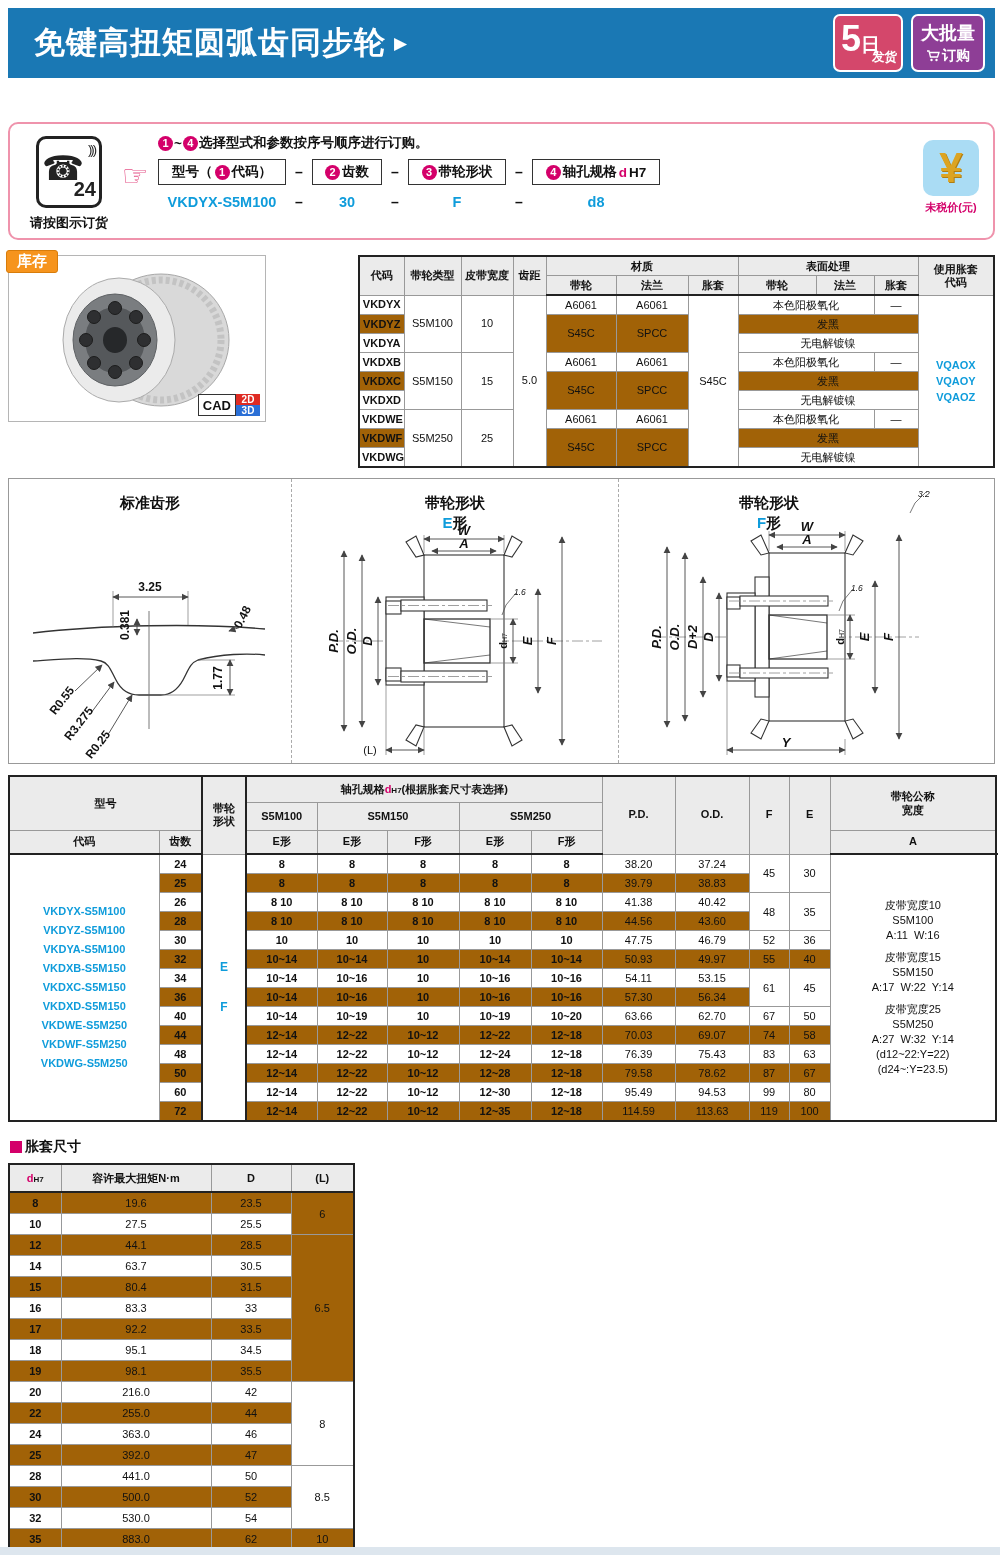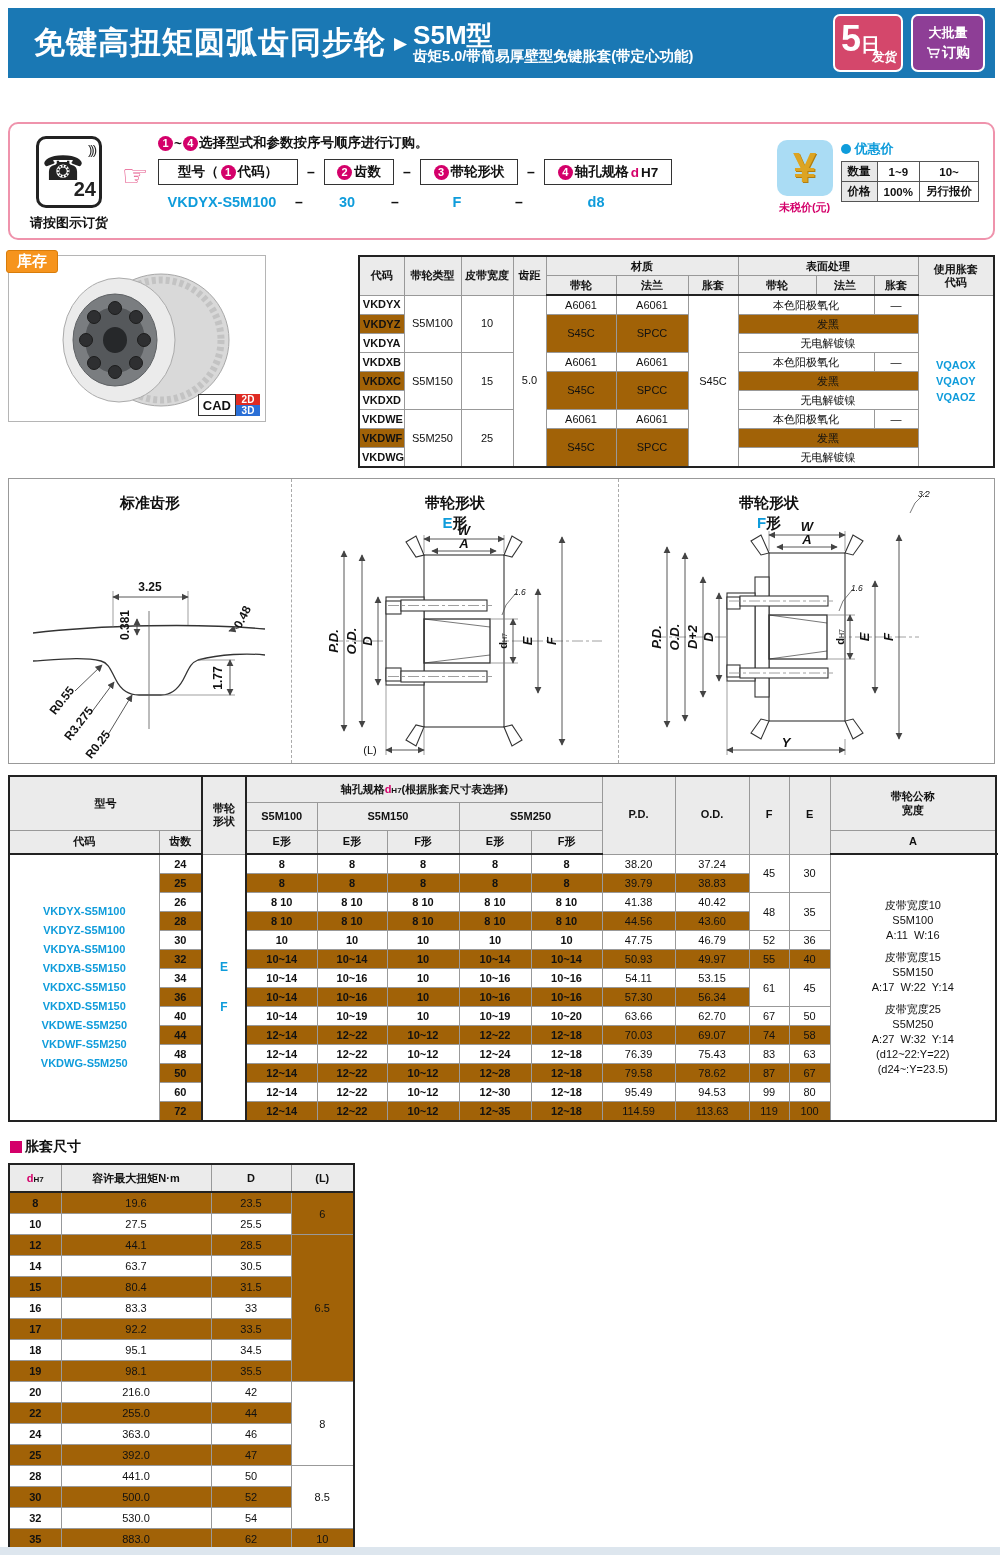--- a/index.html
+++ b/index.html
@@ -11,21 +11,21 @@
   .banner-arrow{color:#fff;font-size:17px;margin:0 6px 0 8px;}
   .banner-series-block{display:flex;flex-direction:column;line-height:1.05;}
   .banner-series{color:#fff;font-size:26px;font-weight:bold;}
   .banner-subtitle{color:#fff;font-size:14.5px;font-weight:bold;}
   .badge{border:2px solid #fff;border-radius:7px;color:#fff;font-weight:bold;box-sizing:border-box;}
   .badge-day{margin-left:auto;width:70px;height:58px;background:#d4476b;position:relative;}
   .badge-day-big{position:absolute;left:6px;top:2px;font-size:36px;}
   .badge-day-big .unit{font-size:19px;}
   .badge-day-small{position:absolute;right:4px;bottom:4px;font-size:12.5px;}
   .badge-bulk{width:74px;height:58px;background:#8e3e96;margin-left:8px;display:flex;flex-direction:column;align-items:center;justify-content:center;gap:2px;}
-  .badge-bulk-top{font-size:13px;}
+  .badge-bulk-top{font-size:18px;}
   .badge-bulk-bottom{font-size:14px;display:flex;align-items:center;gap:2px;}
 
   
   .order-box{position:absolute;left:8px;top:122px;width:983px;height:114px;border:2px solid #ef93ac;border-radius:10px;background:#fff;}
   .phone-wrap{position:absolute;left:20px;top:12px;width:110px;text-align:left;}
   .phone-icon{width:60px;height:66px;border:3px solid #222;border-radius:10px;position:relative;margin-left:6px;}
   .phone-glyph{position:absolute;left:3px;top:12px;font-size:34px;color:#222;line-height:1;}
   .phone-num{position:absolute;right:3px;bottom:4px;font-size:20px;font-weight:bold;color:#222;}
   .phone-wave{position:absolute;right:4px;top:3px;font-size:13px;color:#222;letter-spacing:-2px;}
   .phone-caption{margin-top:6px;font-size:13px;font-weight:bold;color:#111;white-space:nowrap;}
@@ -128,24 +128,20 @@
       <path d="M0,0 L10,5 L0,10 z" fill="#444"></path>
     </marker>
   </defs>
 </svg>
 
 <div class="page">
 
   <div class="banner">
     <span class="banner-title">免键高扭矩圆弧齿同步轮</span>
     <span class="banner-arrow">▶</span>
-    <span class="banner-series-block">
-      <span class="banner-series">S5M型</span>
-      <span class="banner-subtitle">齿矩5.0/带简易厚壁型免键胀套(带定心功能)</span>
-    </span>
     <span class="badge badge-day">
       <span class="badge-day-big"><span>5</span><span class="unit">日</span></span>
       <span class="badge-day-small">发货</span>
     </span>
     <span class="badge badge-bulk">
       <span class="badge-bulk-top">大批量</span>
       <span class="badge-bulk-bottom">
         <svg width="14" height="12" viewBox="0 0 14 12">
             <path d="M1,1 h2 l1.5,6 h7 l1.5,-4.5 h-9" fill="none" stroke="#fff" stroke-width="1.3"></path>
             <circle cx="5.5" cy="10" r="1.2" fill="#fff"></circle>
@@ -167,21 +163,21 @@
     </div>
     <span class="hand-icon">☞</span>
     <div class="order-main">
       <div class="order-instruction">
         <span class="nc">1</span>
         <span>~</span>
         <span class="nc">4</span>
         <span>选择型式和参数按序号顺序进行订购。</span>
       </div>
       <div class="steps-row">
-        <span class="step-box" style="width:140px">
+        <span class="step-box" style="width:128px">
           <span>型号（</span>
             <span class="nc">1</span>
             <span>代码）</span>
         </span>
         <span class="step-dash">–</span>
         <span class="step-box" style="width:70px">
           <span class="nc">2</span>
             <span>齿数</span>
         </span>
         <span class="step-dash">–</span>
@@ -206,40 +202,20 @@
         <span class="step-dash">–</span>
         <span class="ex" style="width:128px">d8</span>
       </div>
     </div>
     <div class="price-area">
       <div>
         <div class="yen-box">
             <span class="yen-glyph">¥</span>
           </div>
         <div class="price-note">未税价(元)</div>
-      </div>
-      <div class="price-right">
-        <div class="price-title">
-          <span class="price-dot"></span>
-          <span>优惠价</span>
-        </div>
-        <table class="price-table">
-          <tbody>
-              <tr>
-            <td>数量</td>
-            <td>1~9</td>
-            <td>10~</td>
-          </tr>
-          <tr>
-            <td>价格</td>
-            <td>100%</td>
-            <td>另行报价</td>
-          </tr>
-        </tbody>
-          </table>
       </div>
     </div>
   </div>
 
   <div class="photo-box">
     <span class="stock-badge">库存</span>
     <svg width="250" height="158" viewBox="0 0 250 158" style="margin-top:4px">
       <ellipse cx="152" cy="80" rx="68" ry="66" fill="#d9d9d9" stroke="#a8a8a8"></ellipse>
       <circle cx="152" cy="80" r="60" fill="none" stroke="#c3c3c3" stroke-width="7" stroke-dasharray="4 3"></circle>
       <ellipse cx="110" cy="80" rx="56" ry="62" fill="#ebebeb" stroke="#ababab"></ellipse>

